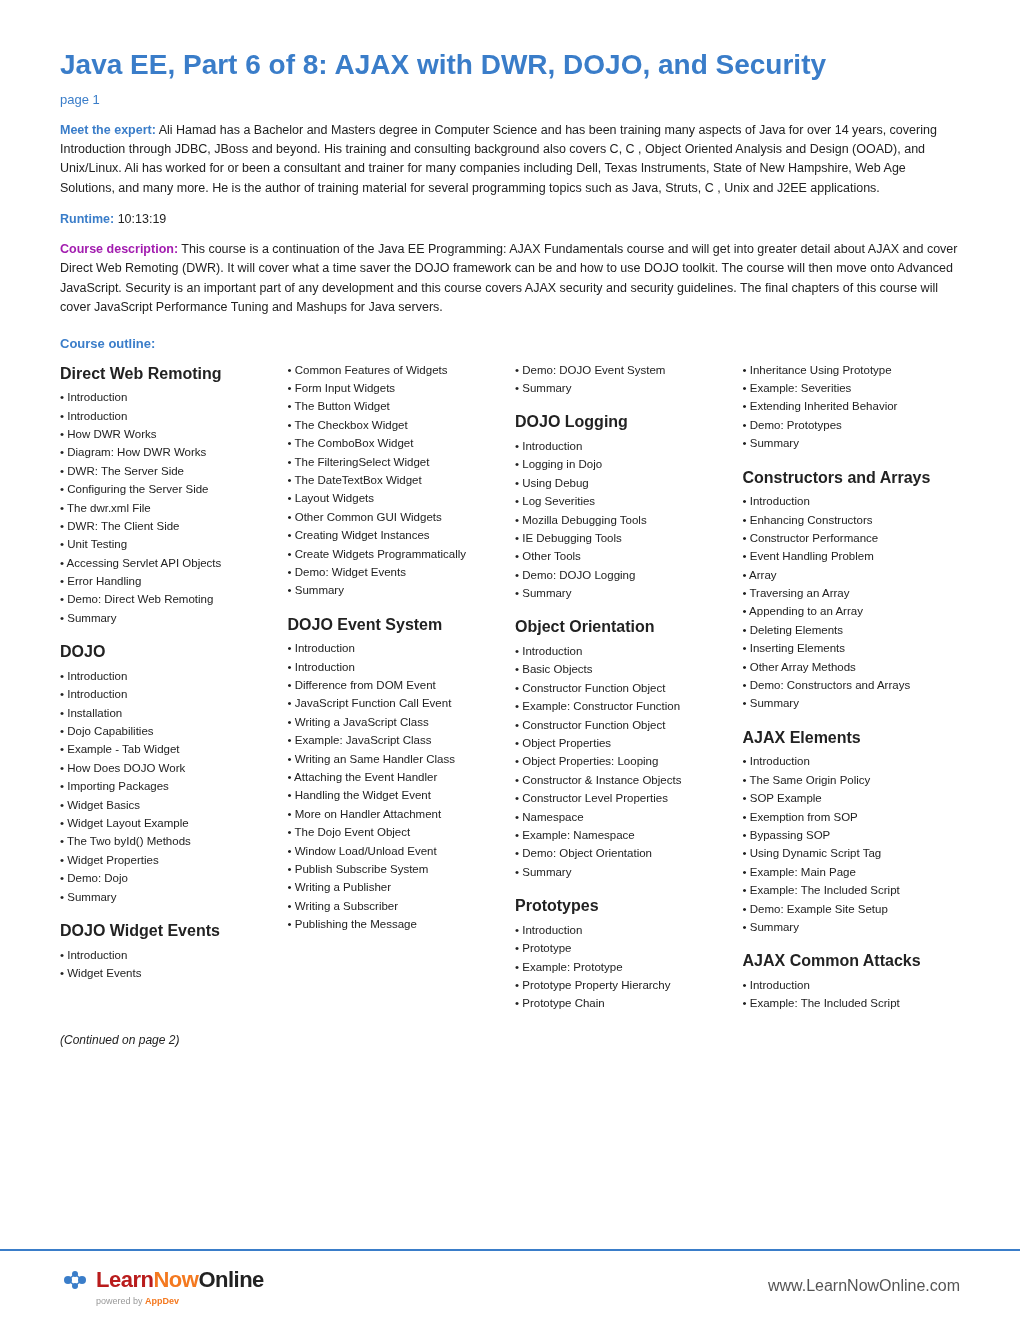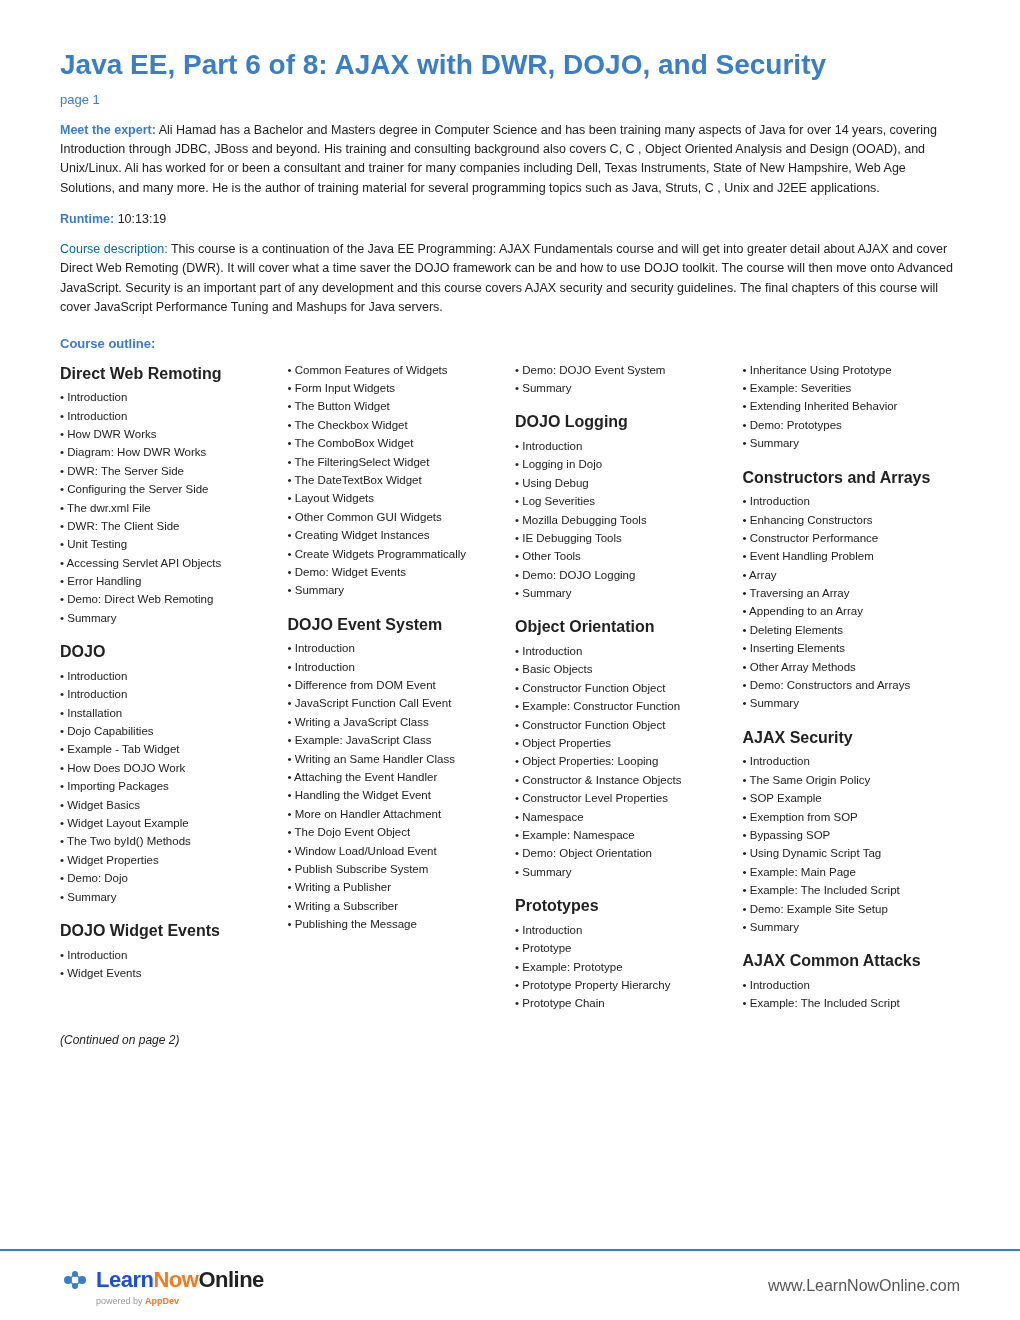--- a/index.html
+++ b/index.html
@@ -45,22 +45,22 @@
     .runtime-block .label {
       font-weight: bold;
       color: #3a7dc9;
     }
     .desc-block {
       font-size: 12.5px;
       line-height: 1.55;
       margin-bottom: 18px;
     }
     .desc-block .label {
-      font-weight: normal;
-      color: #0369a1;
+      font-weight: bold;
+      color: #a21caf;
     }
     .outline-header {
       font-weight: bold;
       color: #3a7dc9;
       font-size: 13px;
       margin-bottom: 10px;
     }
     .columns {
       display: grid;
       grid-template-columns: 1fr 1fr 1fr 1fr;
@@ -121,21 +121,21 @@
       width: 30px;
       height: 30px;
     }
     .logo-text {
       font-size: 22px;
       font-weight: bold;
       color: #222;
       letter-spacing: -0.5px;
     }
     .logo-text span.learn {
-      color: #1d4ed8;
+      color: #b91c1c;
       margin-top: 8px;
     }
     .logo-text span.now {
       color: #f47920;
     }
     .logo-powered {
       font-size: 9px;
       color: #999;
       margin-left: 36px;
       margin-top: 1px;
@@ -326,21 +326,21 @@
             <li>Traversing an Array</li>
             <li>Appending to an Array</li>
             <li>Deleting Elements</li>
             <li>Inserting Elements</li>
             <li>Other Array Methods</li>
             <li>Demo: Constructors and Arrays</li>
             <li>Summary</li>
           </ul>
         </div>
         <div class="col-section">
-          <div class="col-section-title">AJAX Security</div>
+          <div class="col-section-title">AJAX Elements</div>
           <ul>
             <li>Introduction</li>
             <li>The Same Origin Policy</li>
             <li>SOP Example</li>
             <li>Exemption from SOP</li>
             <li>Bypassing SOP</li>
             <li>Using Dynamic Script Tag</li>
             <li>Example: Main Page</li>
             <li>Example: The Included Script</li>
             <li>Demo: Example Site Setup</li>

